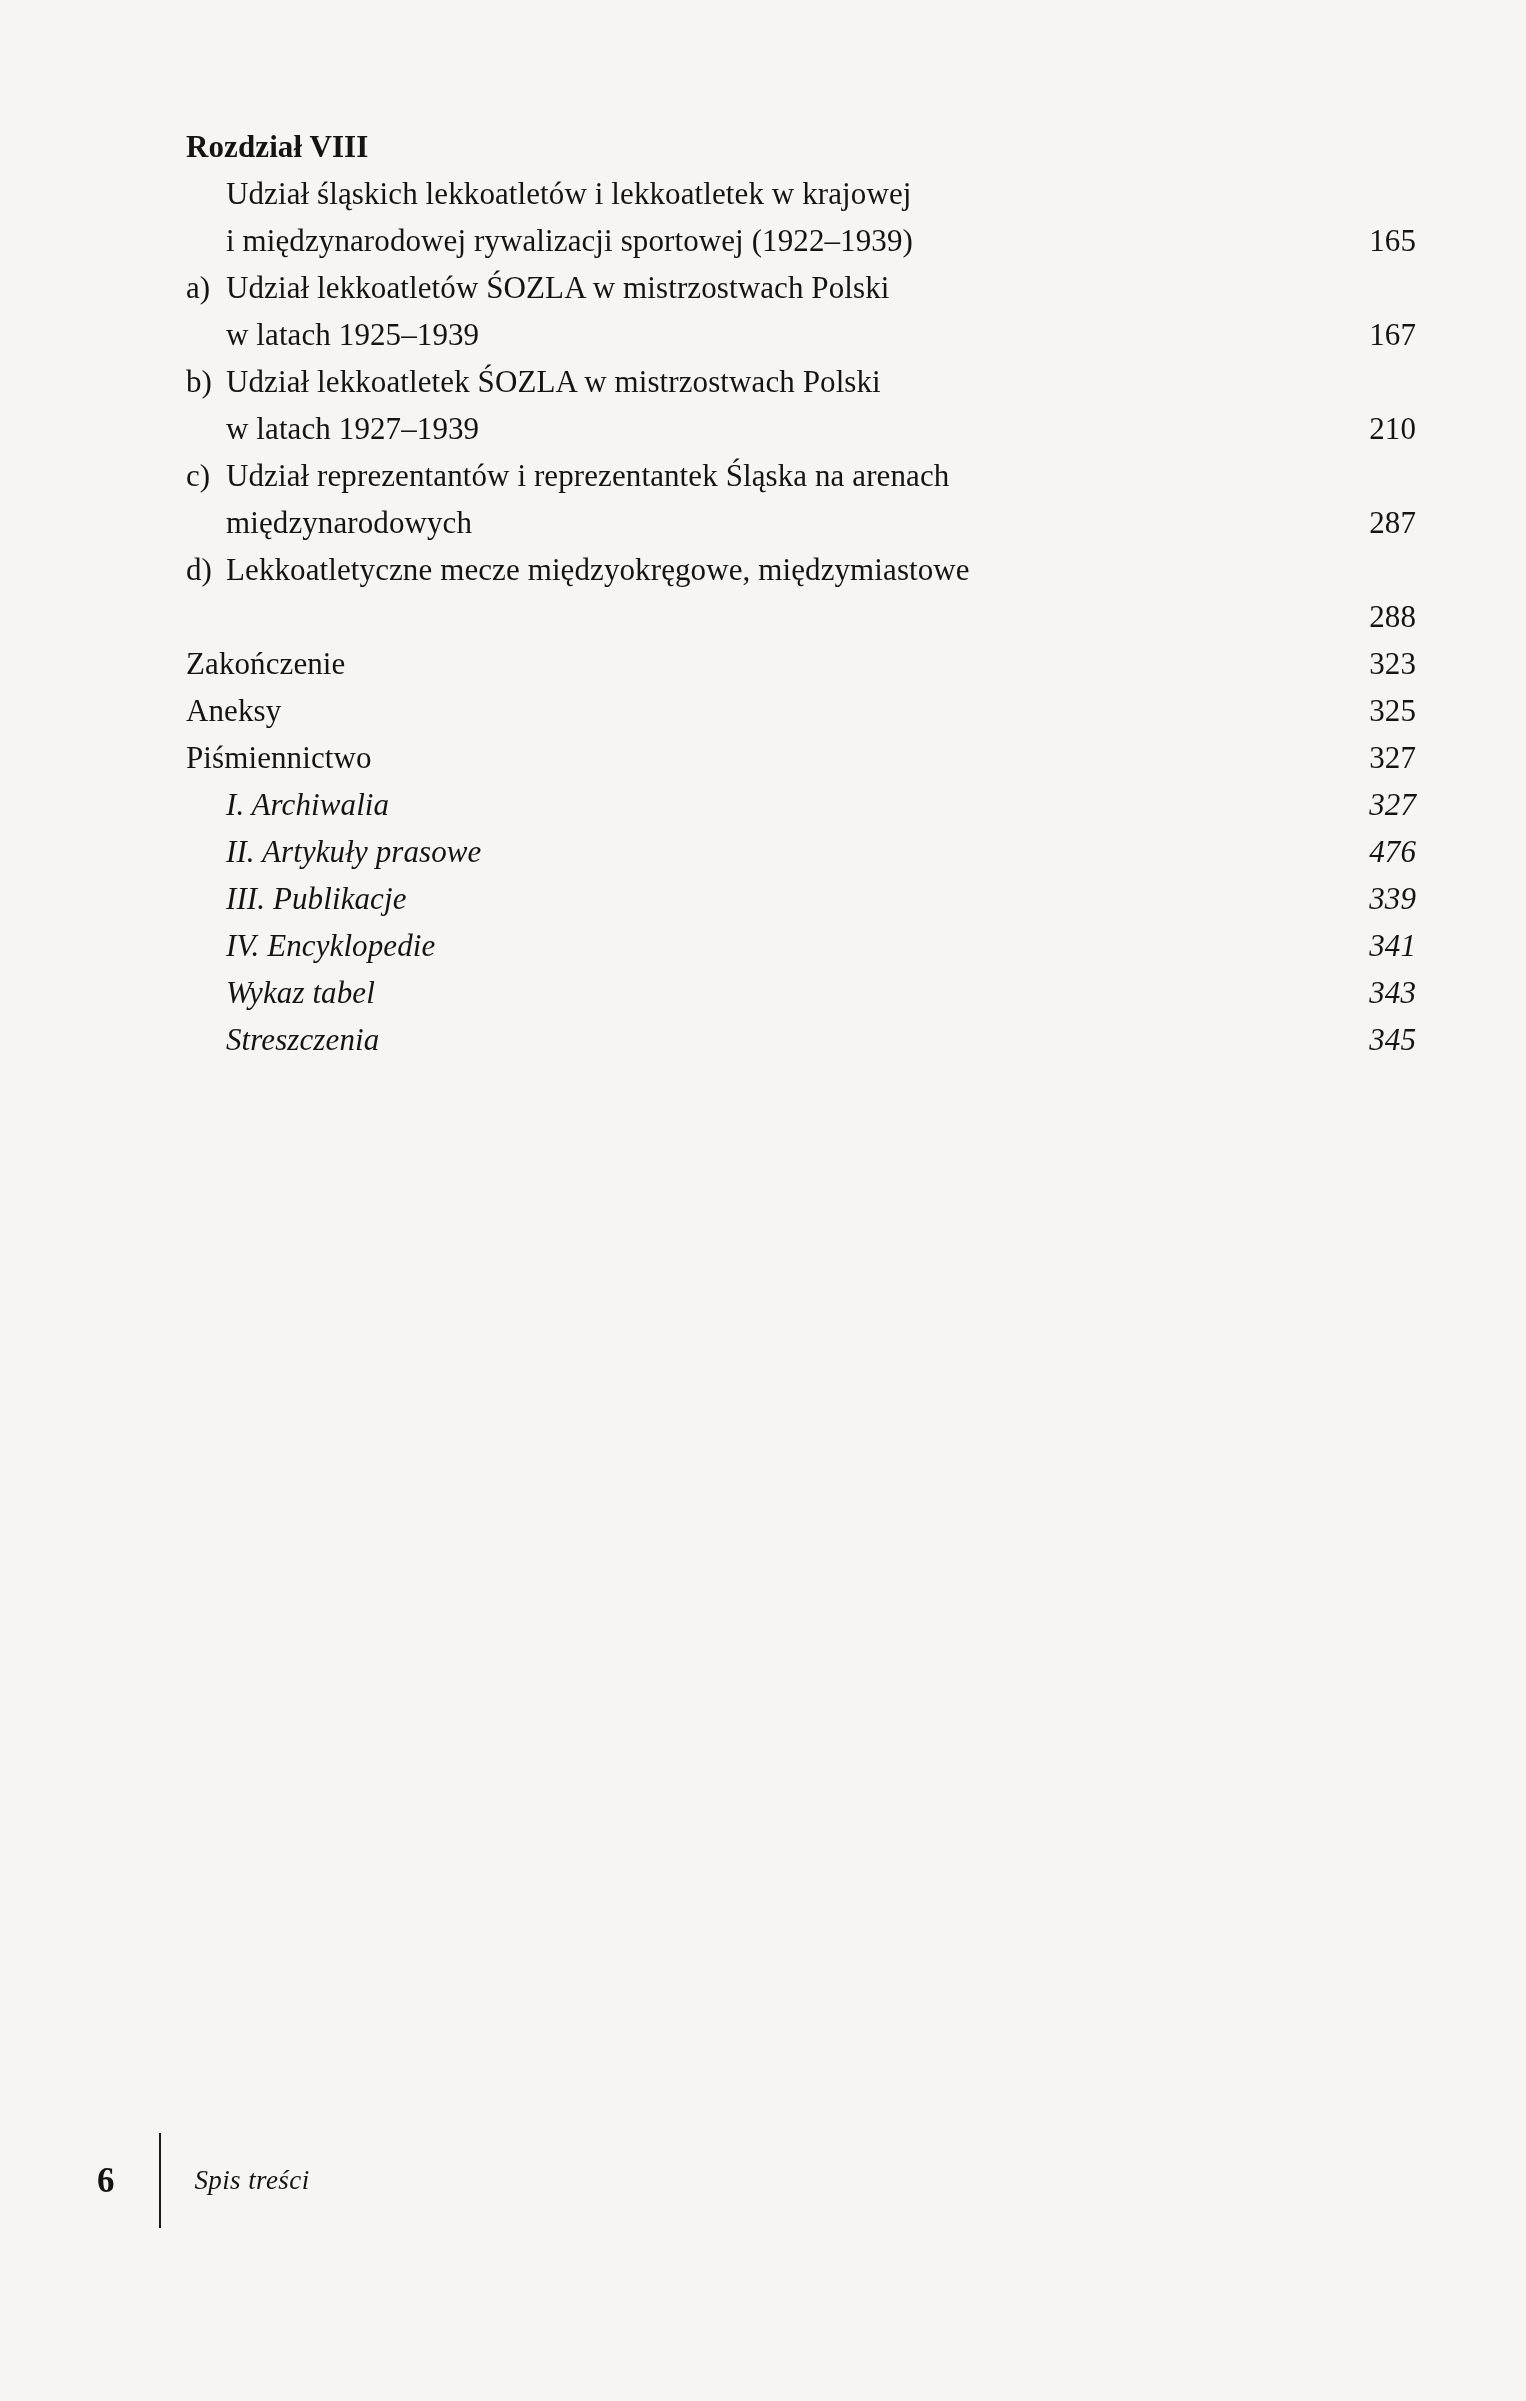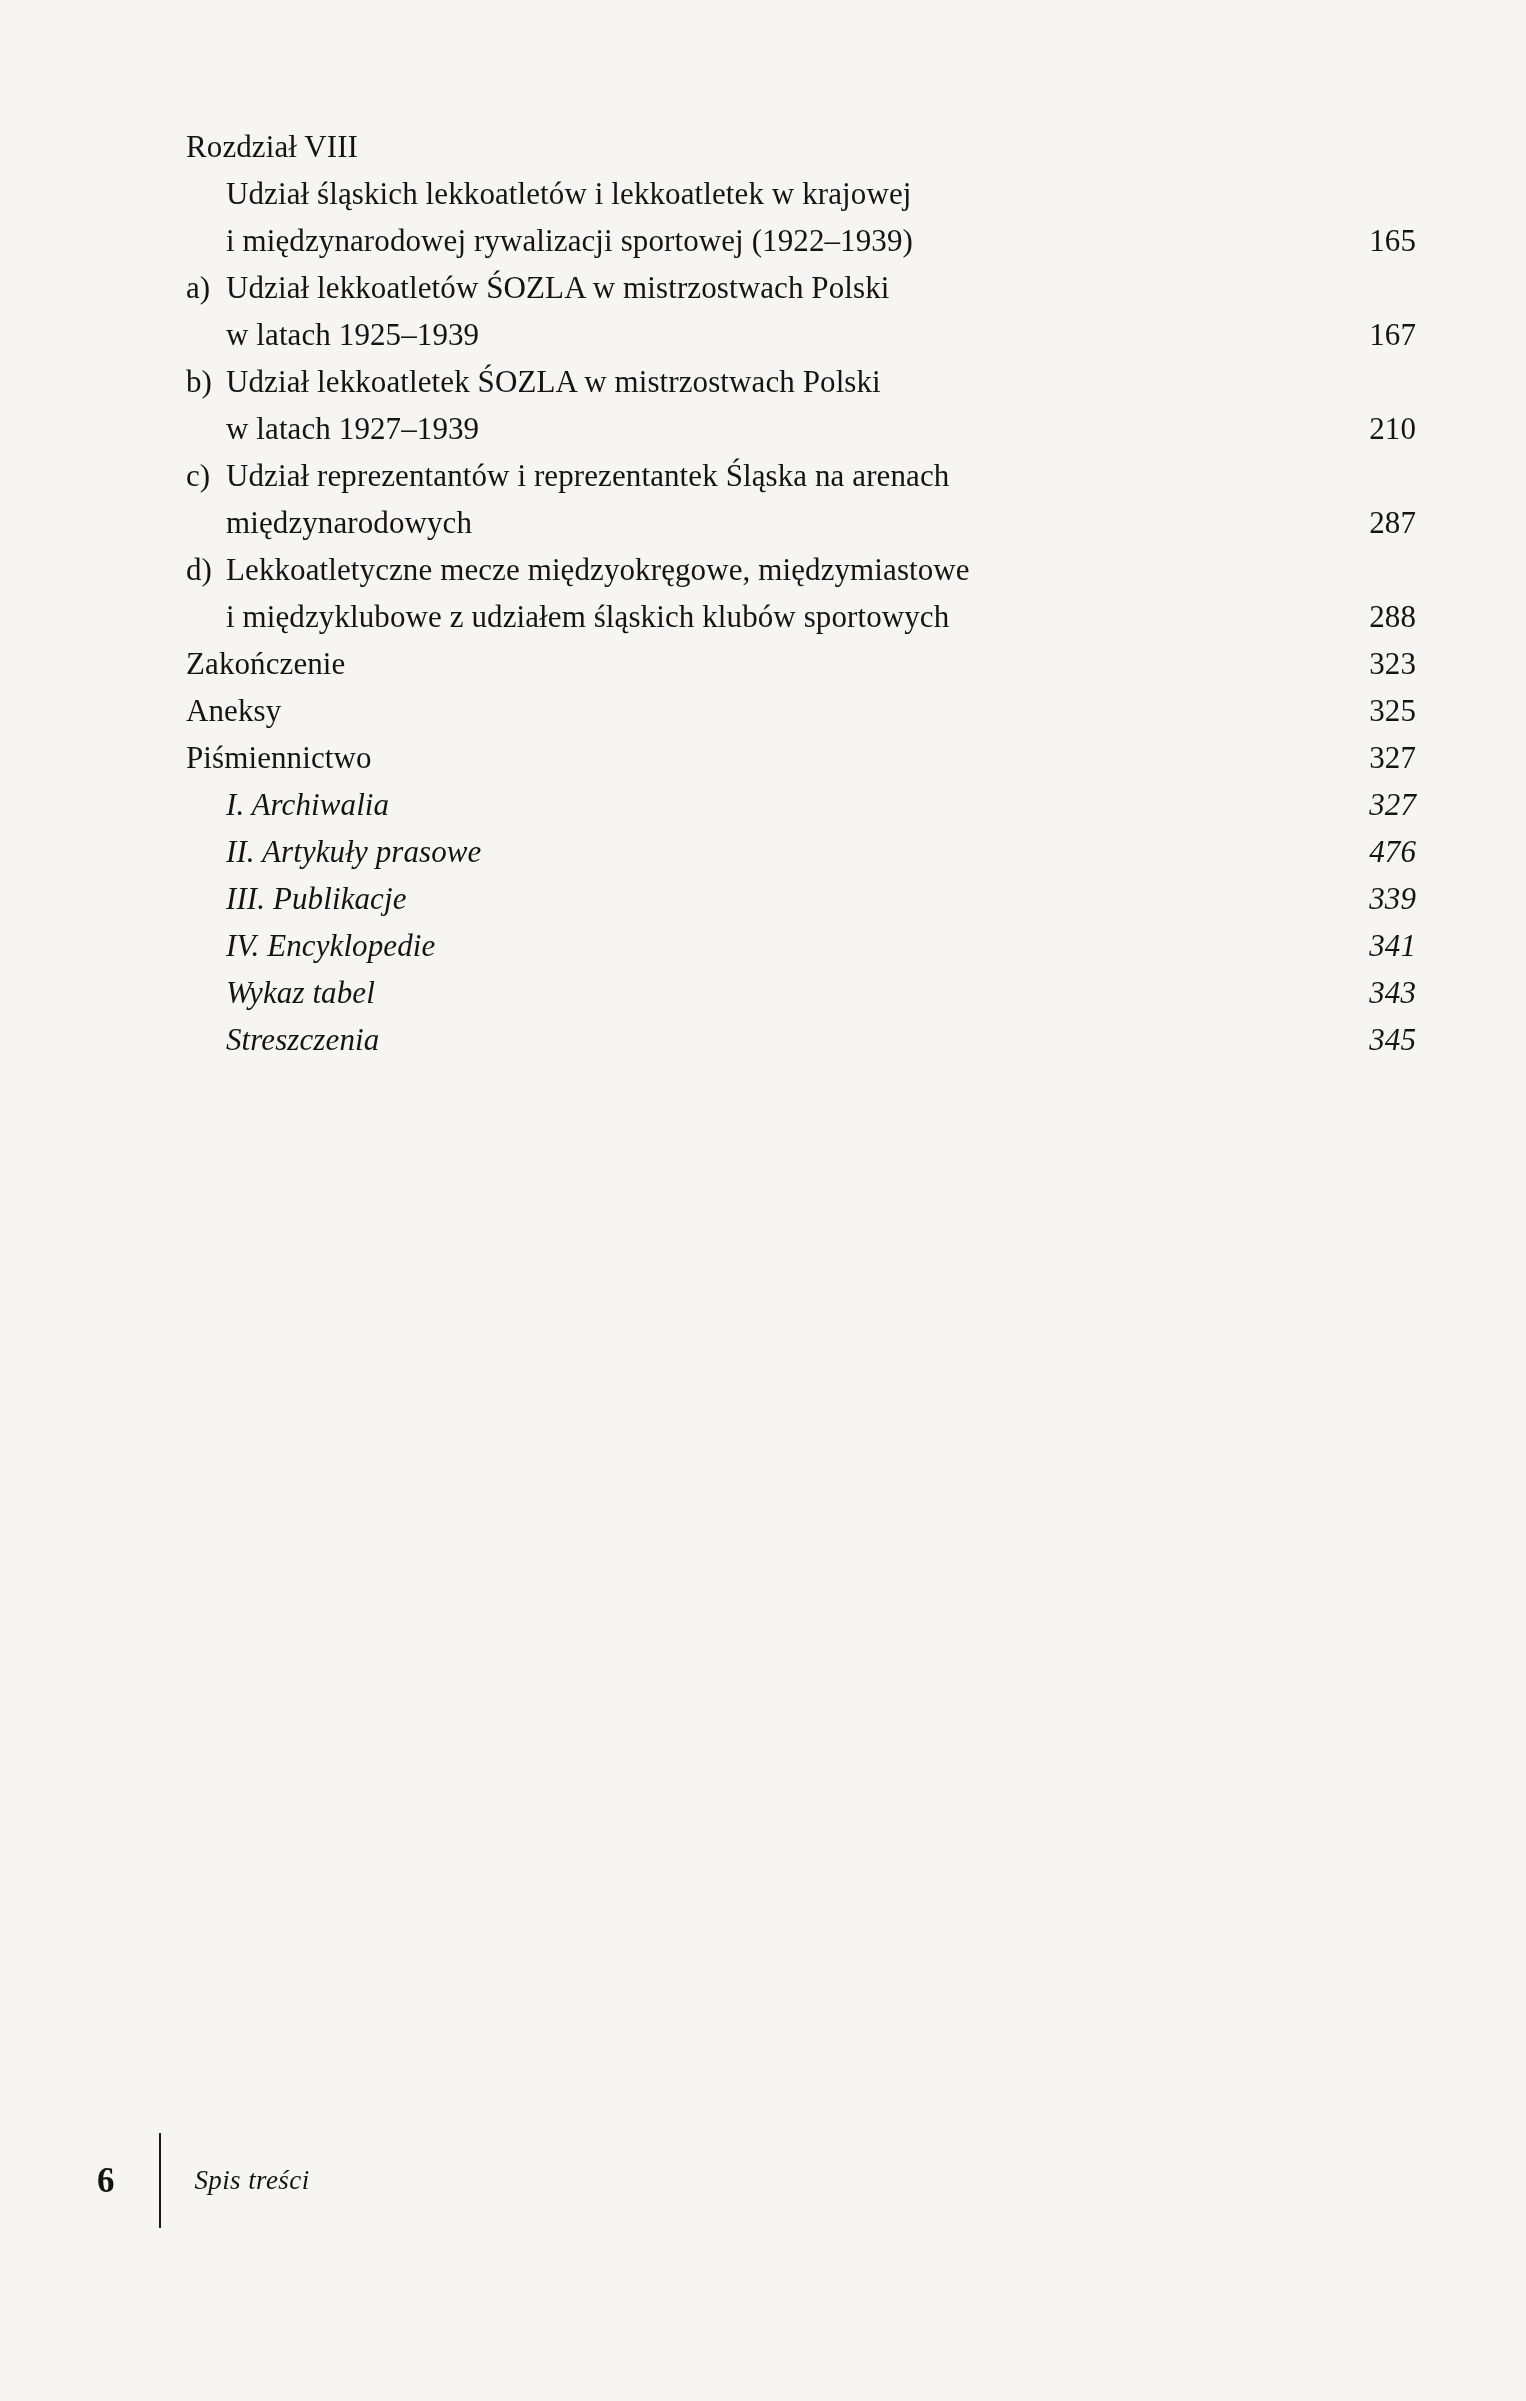--- a/index.html
+++ b/index.html
@@ -41,21 +41,21 @@
   .entry .filler {
     flex: 1 1 auto;
   }
   .entry .pg {
     flex: 0 0 auto;
     width: 81px;
     text-align: right;
     font-size: 31px;
   }
   
-  .lvl-head      { padding-left: 0px;   font-weight: normal; }
+  .lvl-head      { padding-left: 0px;   font-weight: bold; }
   .lvl-title     { padding-left: 40px;  }
   .lvl-sub       { padding-left: 0px;   }
   .lvl-subcont   { padding-left: 40px;  }
   .lvl-flat      { padding-left: 0px; gap: 41px;   }
   .lvl-roman     { padding-left: 40px; font-style: italic;  }
 
   .marker {
     display: inline-block;
     width: 40px;
     flex: 0 0 40px;
@@ -145,21 +145,20 @@
         <span class="filler"></span>
         <span class="pg">287</span>
       </div>
       <div class="entry lvl-sub">
         <span class="marker">d)</span>
         <span class="txt">Lekkoatletyczne mecze międzyokręgowe, międzymiastowe</span>
         <span class="filler"></span>
         <span class="pg"></span>
       </div>
       <div class="entry lvl-subcont">
-        <span class="txt">i międzyklubowe z udziałem śląskich klubów sportowych</span>
         <span class="filler"></span>
         <span class="pg">288</span>
       </div>
       <div class="entry lvl-flat">
         <span class="txt">Zakończenie</span>
         <span class="filler"></span>
         <span class="pg">323</span>
       </div>
       <div class="entry lvl-flat">
         <span class="txt">Aneksy</span>

